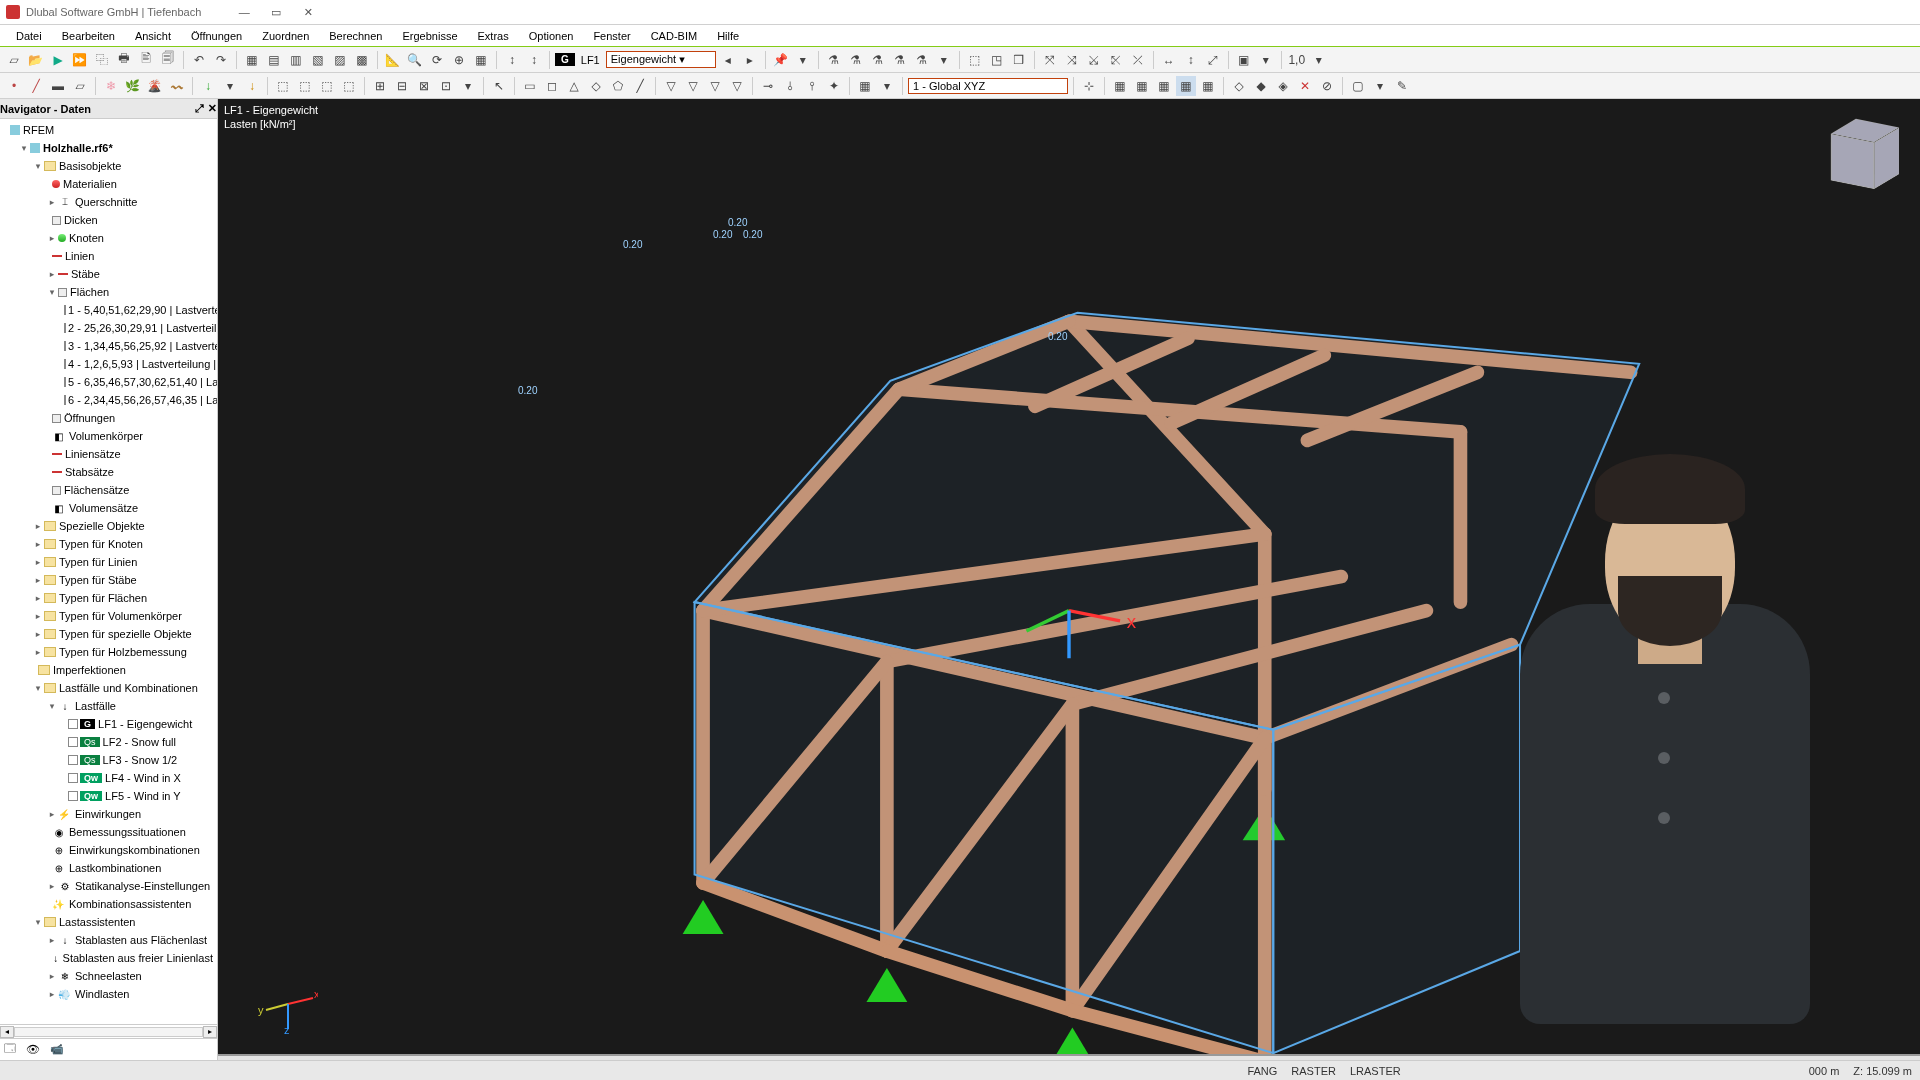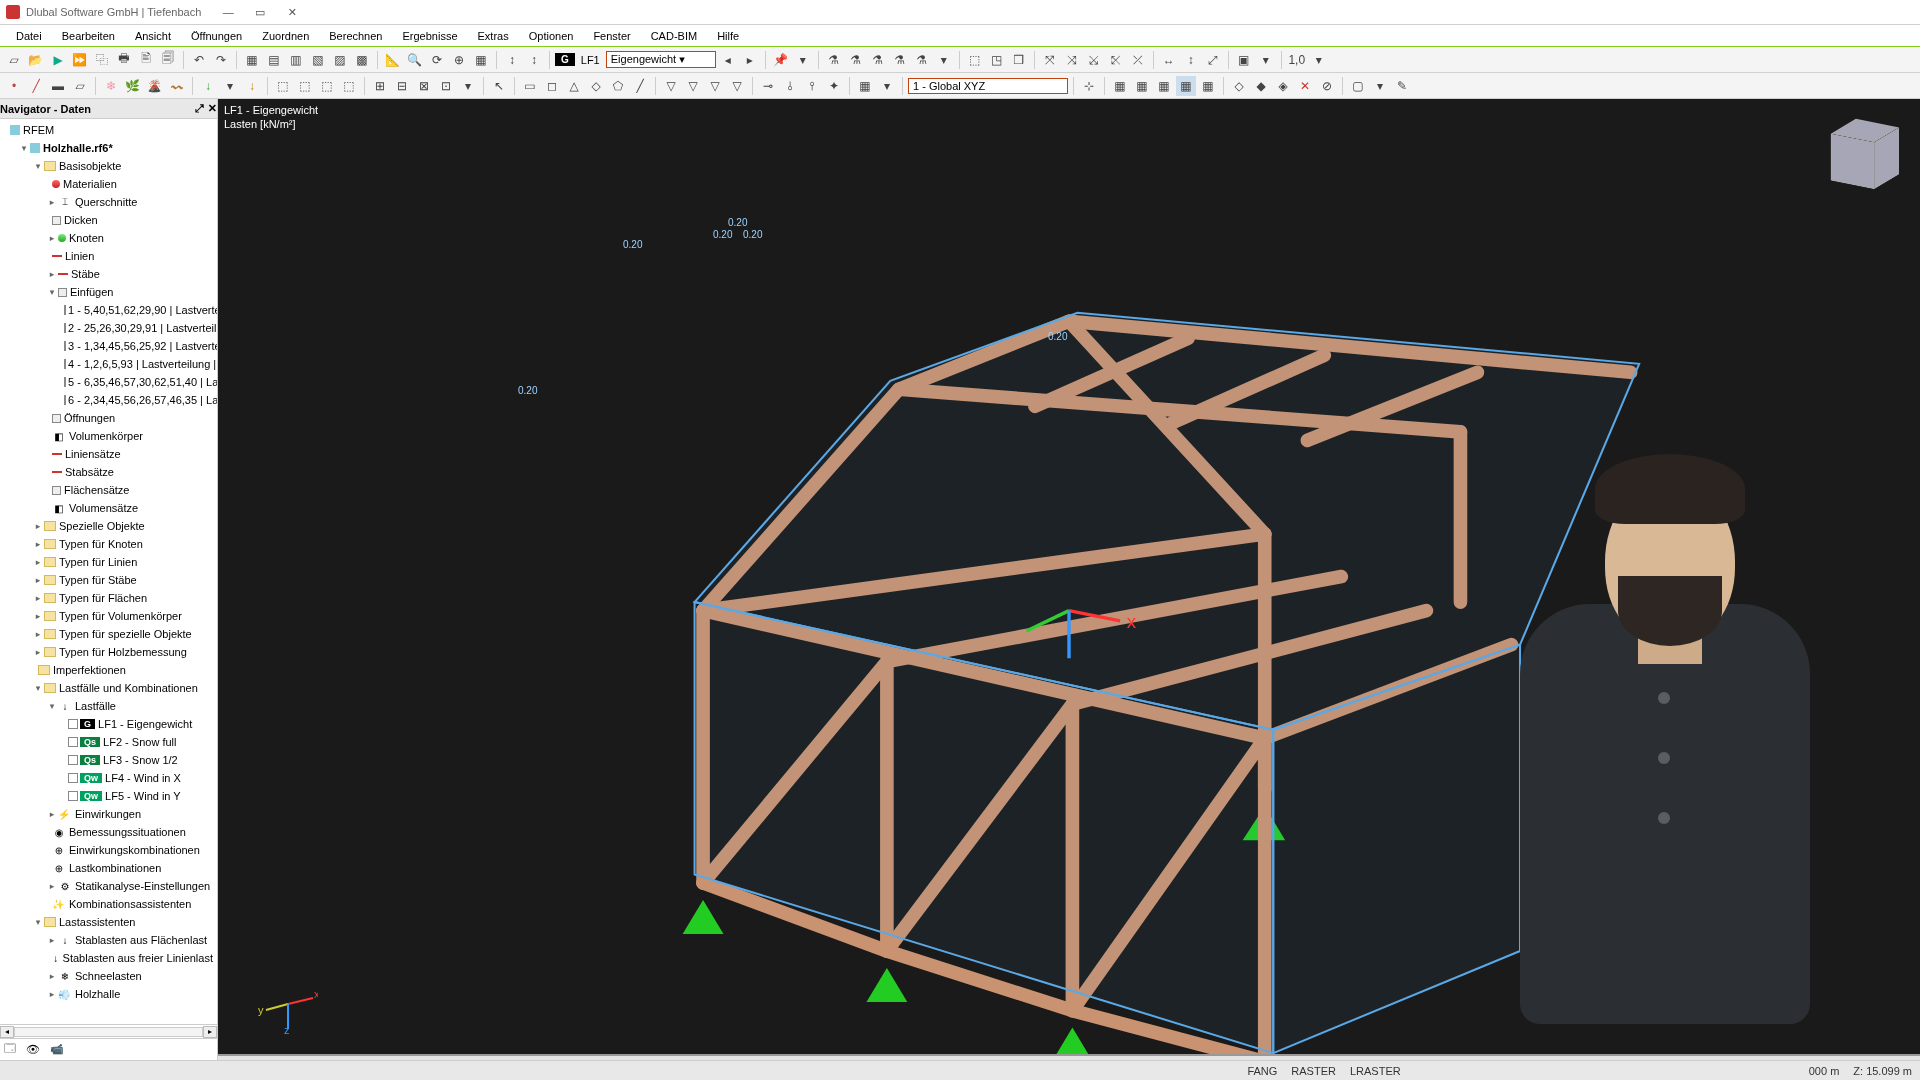--- a/index.html
+++ b/index.html
@@ -1,20 +1,20 @@
 <!DOCTYPE html>
 <html><head>
 <meta charset="utf-8">
 <style>
 * { box-sizing: border-box; margin: 0; padding: 0; font-family: "Segoe UI", Tahoma, sans-serif; font-size: 11px; }
 body { width: 1920px; height: 1080px; overflow: hidden; background: #fff; display: flex; flex-direction: column; }
 .titlebar { height: 25px; background: #fff; display: flex; align-items: center; padding: 0 6px; border-bottom: 1px solid #d0d0d0; }
 .appicon { width: 14px; height: 14px; background: #c33; margin-right: 6px; border-radius: 2px; }
 .title { flex: 1; color: #333; }
-.brand { color: #666; margin-right: 20px; text-align: center; }
+.brand { color: #666; margin-right: 36px; text-align: center; }
 .winbtns { display: flex; gap: 18px; }
 .winbtn { width: 14px; height: 14px; display: flex; align-items: center; justify-content: center; cursor: pointer; color: #555; }
 .menubar { height: 22px; background: #fff; display: flex; align-items: center; padding: 0 6px; border-bottom: 1px solid #84cc16; }
 .menubar span { padding: 2px 10px; cursor: pointer; }
 .toolbar { height: 26px; background: #f4f4f4; border-bottom: 1px solid #d0d0d0; display: flex; align-items: center; padding: 0 4px; gap: 2px; overflow: hidden; }
 .tbtn { width: 20px; height: 20px; border: 1px solid transparent; display: flex; align-items: center; justify-content: center; cursor: pointer; font-size: 12px; color: #444; }
 .tsep { width: 1px; height: 18px; background: #ccc; margin: 0 3px; }
 .lfbadge { background: #000; color: #fff; padding: 1px 6px; font-weight: bold; font-size: 10px; }
 .lfcombo { border: 1px solid #c2410c; padding: 1px 4px; background: #fff; min-width: 110px; }
 .mainrow { flex: 1; display: flex; overflow: hidden; }
@@ -26,21 +26,21 @@
 .twist { width: 12px; text-align: center; color: #666; font-size: 9px; }
 .ticon { width: 14px; height: 12px; margin-right: 3px; display: inline-flex; align-items: center; justify-content: center; font-size: 10px; }
 .folder { background: #f7e3a1; border: 1px solid #d4b95a; width: 12px; height: 10px; }
 .cubeic { background: #8cd; width: 10px; height: 10px; }
 .dotred { width: 8px; height: 8px; background: linear-gradient(#f66,#c22); border-radius: 50%; }
 .dotgrn { width: 8px; height: 8px; background: linear-gradient(#7e7,#2a2); border-radius: 50%; }
 .lineic { width: 10px; height: 2px; background: #c33; }
 .sq { width: 9px; height: 9px; border: 1px solid #888; background: #eee; }
 .cbk { width: 10px; height: 10px; border: 1px solid #888; background: #fff; margin-right: 2px; }
 .lcG { background: #000; color: #fff; padding: 0 4px; font-size: 9px; font-weight: bold; }
-.lcQs { background: #0a8040; color: #fff; padding: 0 4px; font-size: 9px; font-weight: bold; }
+.lcQs { background: #0a8040; color: #fff; padding: 0 4px; font-size: 9px; font-weight: normal; }
 .lcQw { background: #00a060; color: #fff; padding: 0 4px; font-size: 9px; font-weight: bold; }
 .navscroll { height: 14px; border-top: 1px solid #ccc; display: flex; align-items: center; }
 .navscroll .sbtn { width: 14px; height: 12px; border: 1px solid #bbb; background: #eee; font-size: 8px; text-align: center; }
 .navbtm { height: 22px; border-top: 1px solid #ccc; display: flex; align-items: center; padding: 0 4px; gap: 10px; }
 .viewarea { flex: 1; display: flex; flex-direction: column; background: #1a1a1a; position: relative; }
 .viewhead { position: absolute; top: 4px; left: 6px; color: #fff; font-size: 11px; }
 .viewhead div { line-height: 14px; }
 .canvas { flex: 1; position: relative; overflow: hidden; }
 .navcube { position: absolute; top: 20px; right: 20px; width: 70px; height: 70px; }
 .cube3d { width: 50px; height: 50px; position: absolute; top: 10px; left: 10px; transform-style: preserve-3d; transform: rotateX(-20deg) rotateY(-30deg); }
@@ -276,21 +276,21 @@
           <span>Linien</span>
         </div>
       <div class="tnode" style="padding-left:38px">
           <span class="twist">▸</span>
           <span class="ticon lineic"></span>
           <span>Stäbe</span>
         </div>
       <div class="tnode" style="padding-left:38px">
           <span class="twist">▾</span>
           <span class="ticon sq"></span>
-          <span>Einfügen</span>
+          <span>Flächen</span>
         </div>
 
       <div class="tnode" style="padding-left:56px">
           <span class="cbk"></span>
           <span>1 - 5,40,51,62,29,90 | Lastverteilun</span>
         </div>
       <div class="tnode" style="padding-left:56px">
           <span class="cbk"></span>
           <span>2 - 25,26,30,29,91 | Lastverteilun</span>
         </div>
@@ -440,21 +440,21 @@
           <span>Stablasten aus freier Linienlast</span>
         </div>
       <div class="tnode" style="padding-left:38px">
           <span class="twist">▸</span>
           <span class="ticon">❄</span>
           <span>Schneelasten</span>
         </div>
       <div class="tnode" style="padding-left:38px">
           <span class="twist">▸</span>
           <span class="ticon">💨</span>
-          <span>Holzhalle</span>
+          <span>Windlasten</span>
         </div>
     </div>
     <div class="navscroll">
       <div class="sbtn">◂</div>
         <div style="flex:1;height:10px;background:#f4f4f4;border:1px solid #ccc"></div>
         <div class="sbtn">▸</div>
     </div>
     <div class="navbtm">
       <span>🗔</span>
       <span>👁</span>

